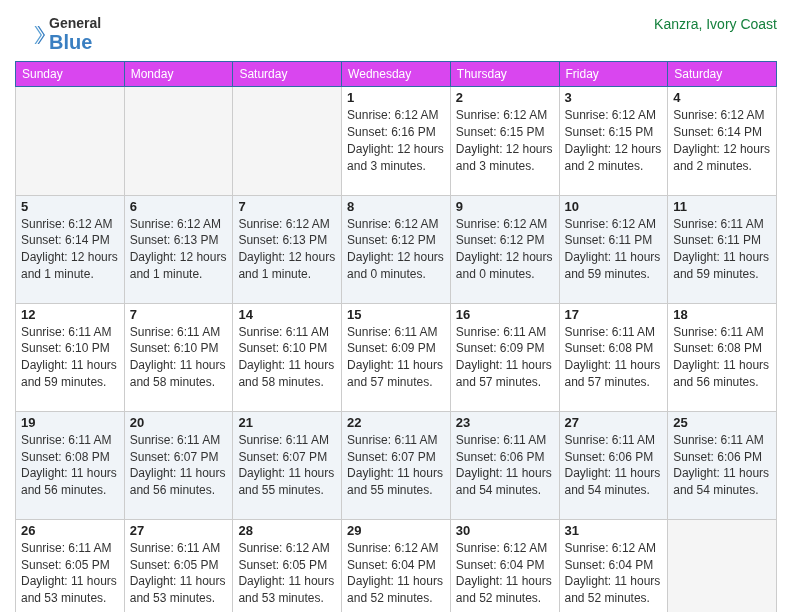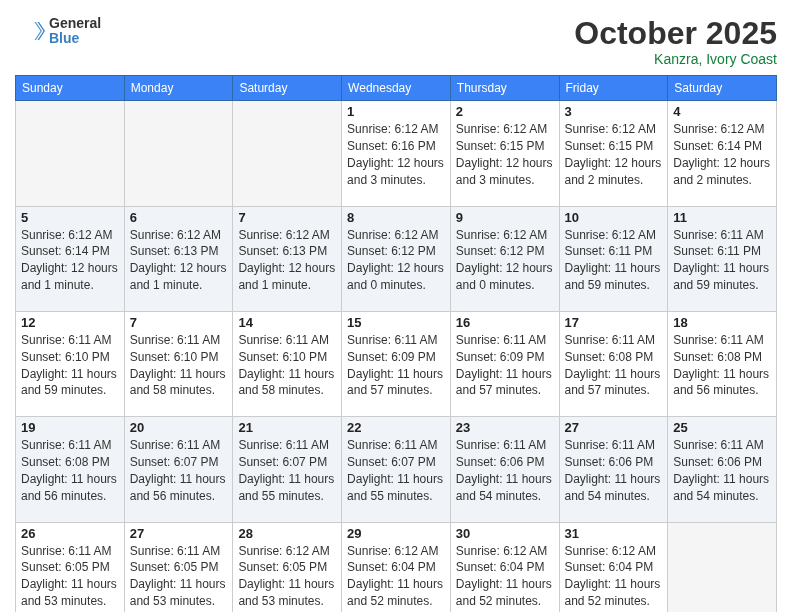--- a/index.html
+++ b/index.html
@@ -34,21 +34,21 @@
       display: flex;
       flex-direction: column;
       line-height: 1.1;
     }
     .logo-general {
       font-size: 14px;
       font-weight: bold;
       color: #333;
     }
     .logo-blue {
-      font-size: 14px;
+      font-size: 20px;
       font-weight: bold;
       color: #3a7fc1;
     }
     .logo-icon {
       width: 30px;
       height: 30px;
     }
     .title-block {
       text-align: right;
     }
@@ -63,21 +63,21 @@
       color: #15803d;
     }
     .calendar {
       flex: 1;
       border: 1px solid #ccc;
       border-collapse: collapse;
       width: 100%;
       table-layout: fixed;
     }
     .calendar th {
-      background-color: #3b82f6;
+      background-color: #d946ef;
       color: #fff;
       text-align: left;
       padding: 5px 6px;
       font-size: 12px;
       border: 1px solid #2e6aa8;
       font-weight: normal;
     }
     .calendar td {
       border: 1px solid #ccc;
       vertical-align: top;
@@ -112,21 +112,20 @@
       <svg class="logo-icon" viewBox="0 0 40 40">
         <polygon points="30,8 38,20 30,32 32,32 40,20 32,8" fill="#3a7fc1"></polygon>
         <polygon points="26,8 34,20 26,32 28,32 36,20 28,8" fill="#5a9fd4"></polygon>
       </svg>
       <div class="logo-text">
         <span class="logo-general">General</span>
         <span class="logo-blue">Blue</span>
       </div>
     </div>
     <div class="title-block">
-      <div class="month-title">October 2025</div>
       <div class="subtitle">Kanzra, Ivory Coast</div>
     </div>
   </div>
 
   <table class="calendar" id="cal-table">
     <thead>
       <tr id="header-row">
           <th>Sunday</th>
           <th>Monday</th>
           <th>Saturday</th>

